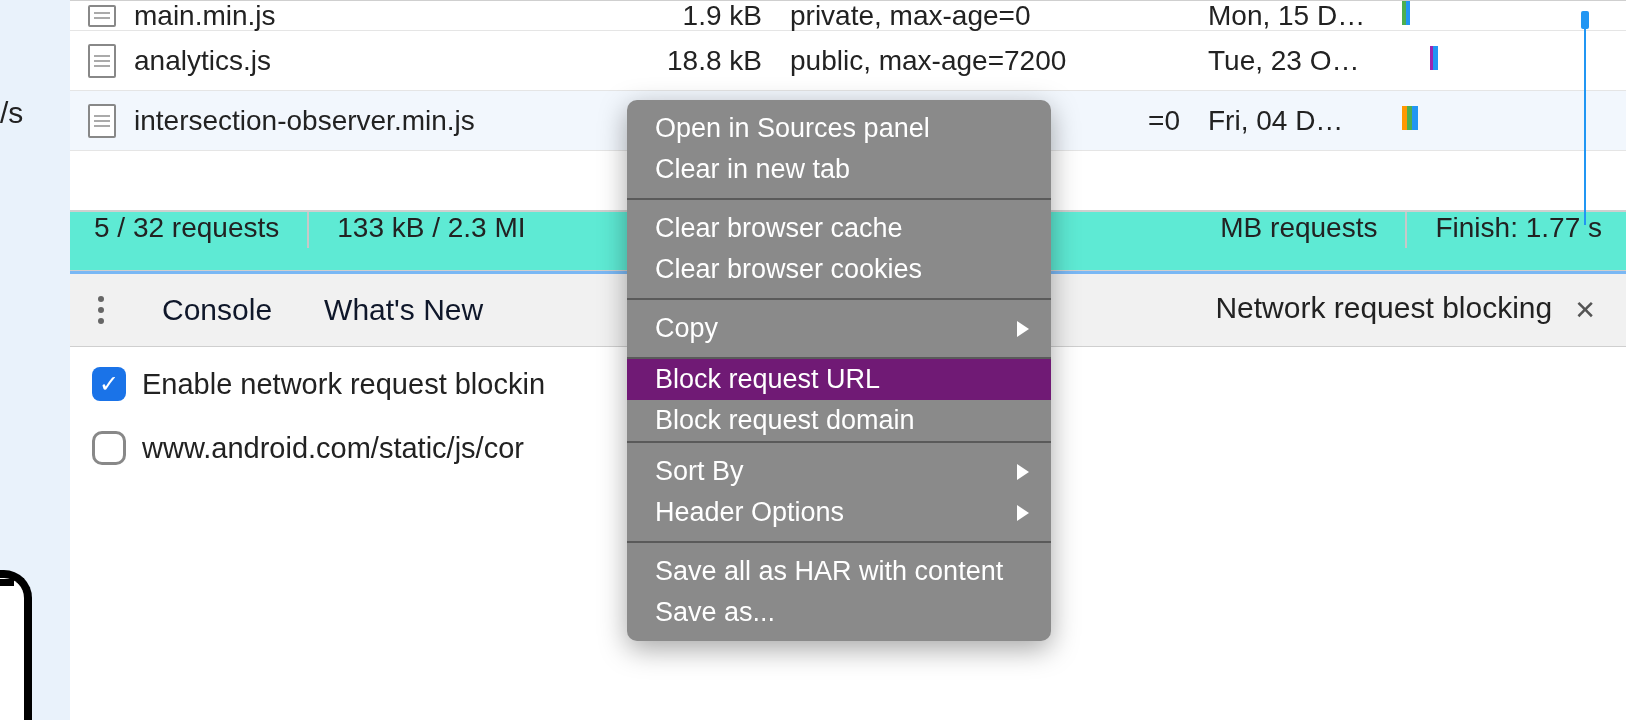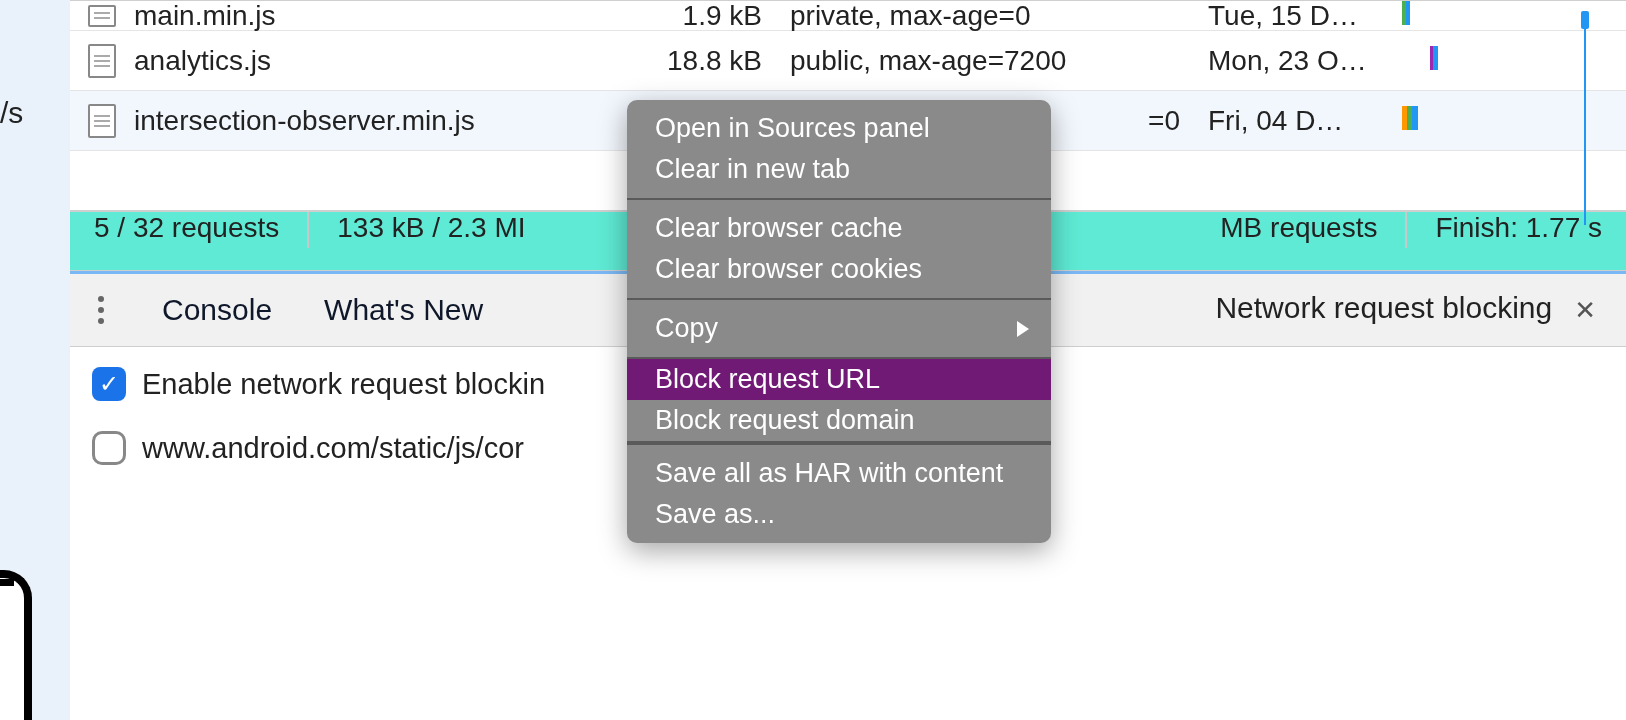--- a/index.html
+++ b/index.html
@@ -181,38 +181,38 @@
     <div class="row partial">
       <div class="col-name">
         <div class="file-icon" style="height:22px;">
             <div></div>
             <div></div>
           </div>
         <span>main.min.js</span>
       </div>
       <div class="col-size">1.9 kB</div>
       <div class="col-cache">private, max-age=0</div>
-      <div class="col-time">Tue, 15 D…</div>
+      <div class="col-time">Mon, 15 D…</div>
       <div class="col-waterfall">
         <span class="wmark g"></span>
       </div>
     </div>
 
     <div class="row">
       <div class="col-name">
         <div class="file-icon">
             <div></div>
             <div></div>
             <div></div>
           </div>
         <span>analytics.js</span>
       </div>
       <div class="col-size">18.8 kB</div>
       <div class="col-cache">public, max-age=7200</div>
-      <div class="col-time">Mon, 23 O…</div>
+      <div class="col-time">Tue, 23 O…</div>
       <div class="col-waterfall" style="position:relative;">
         <div class="timeline-end"></div>
         <span class="wmark p" style="margin-left:28px;"></span>
       </div>
     </div>
 
     <div class="row alt">
       <div class="col-name">
         <div class="file-icon">
             <div></div>
@@ -286,18 +286,28 @@
       <span>Copy</span>
       <span class="menu-arrow"></span>
     </div>
   </div>
   <div class="menu-sep-dark"></div>
   <div class="menu-section" style="padding:0;">
     <div class="menu-item highlighted">Block request URL</div>
     <div class="menu-item">Block request domain</div>
   </div>
   <div class="menu-sep-dark"></div>
+  <div class="menu-section">
+    <div class="menu-item">
+      <span>Sort By</span>
+      <span class="menu-arrow"></span>
+    </div>
+    <div class="menu-item">
+      <span>Header Options</span>
+      <span class="menu-arrow"></span>
+    </div>
+  </div>
   <div class="menu-sep-dark"></div>
   <div class="menu-section">
     <div class="menu-item">Save all as HAR with content</div>
     <div class="menu-item">Save as...</div>
   </div>
 </div>
 
 </body></html>

